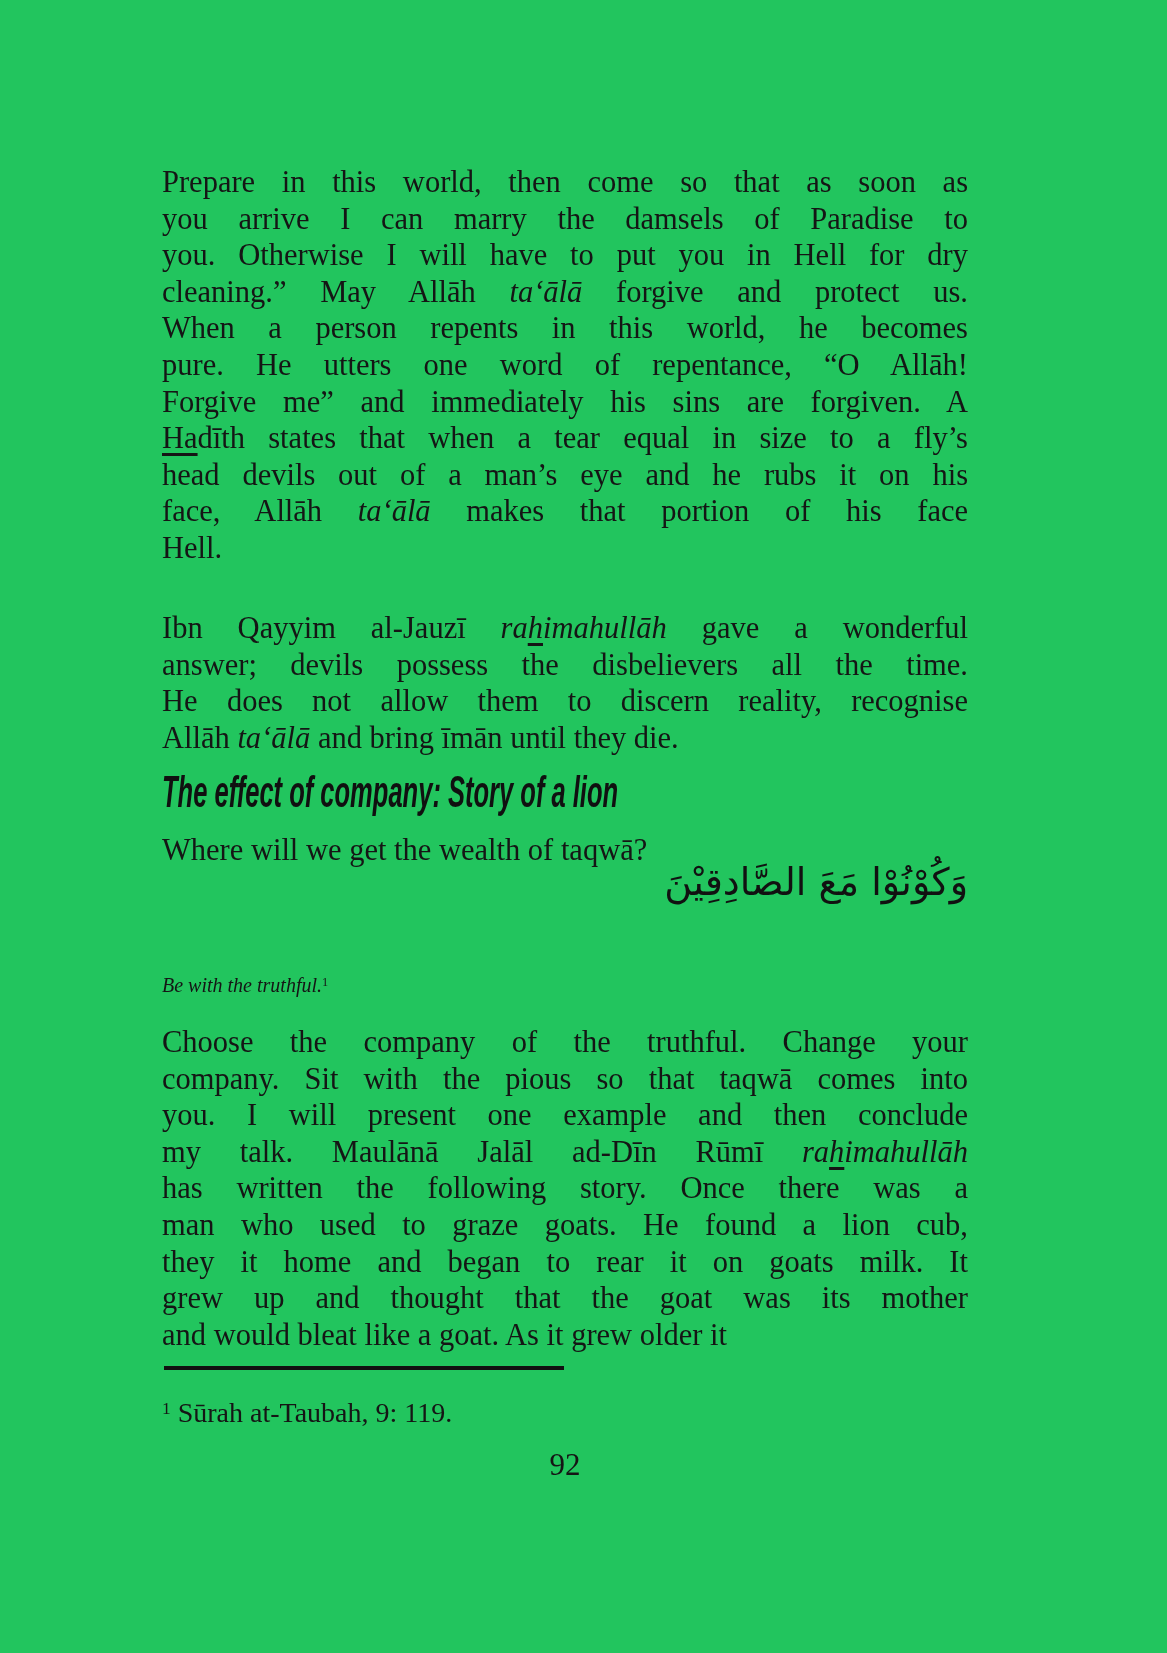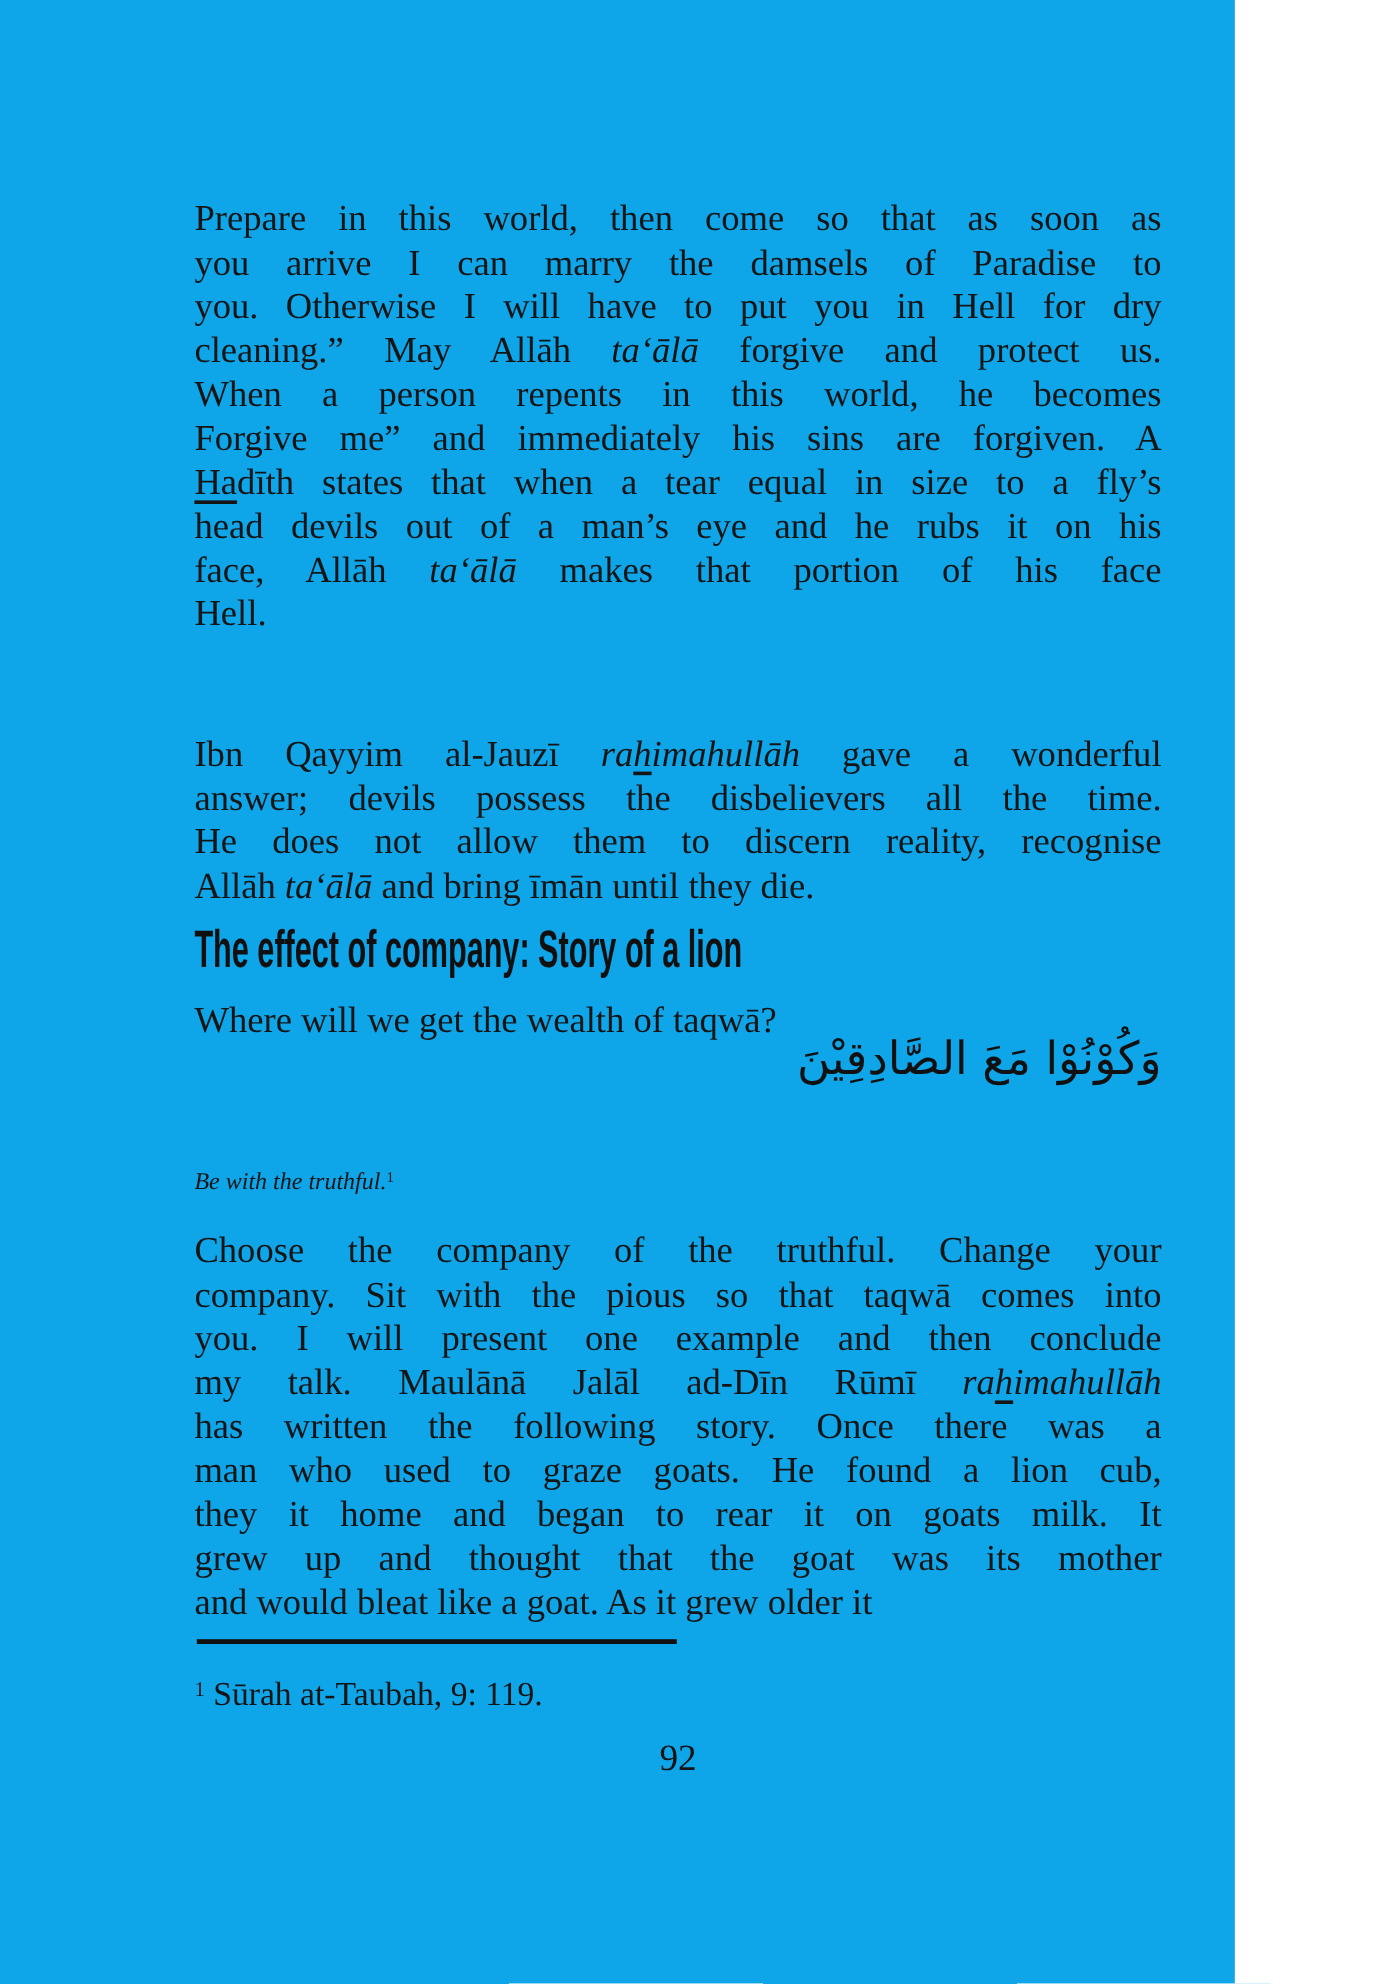--- a/index.html
+++ b/index.html
@@ -1,20 +1,20 @@
 <!DOCTYPE html>
 <html><head>
 <meta charset="utf-8">
 <style>
   html, body { margin: 0; padding: 0; background: #ffffff; }
   .page {
     position: relative;
-    width: 1029px;
+    width: 1167px;
     height: 1653px;
-    background: #0ea5e9;
+    background: #22c55e;
     color: #151515;
     font-family: "Liberation Serif", serif;
     overflow: hidden;
   }
   .block { position: absolute; left: 162px; width: 806px; }
   .para { font-size: 30.5px; line-height: 36.6px; }
   .line { text-align: justify; text-align-last: justify; }
   .line.last { text-align-last: left; }
   .it { font-style: italic; }
   .un {
@@ -24,20 +24,21 @@
   }
   .sup { font-size: 0.62em; position: relative; top: -0.45em; }
   .heading {
     margin: 0;
     font-family: "Liberation Sans", sans-serif;
     font-weight: 700;
     font-size: 44px;
     line-height: 1.1;
     color: #101010;
     white-space: nowrap;
+    font-style: italic;
   }
   .heading-inner {
     display: inline-block;
     transform: scaleX(0.58);
     transform-origin: 0 50%;
   }
   .question { font-size: 30.5px; line-height: 36.6px; }
   .arabic {
     font-family: "DejaVu Sans", sans-serif;
     font-size: 38px;
@@ -62,20 +63,21 @@
 <body>
 
 <div class="page">
 
   <div class="block para" style="top:164px">
       <div class="line"><span>Prepare in this world, then come so that as soon as</span></div>
       <div class="line"><span>you arrive I can marry the damsels of Paradise to</span></div>
       <div class="line"><span>you. Otherwise I will have to put you in Hell for dry</span></div>
       <div class="line"><span>cleaning.” May Allāh </span><span class="it">ta‘ālā</span><span> forgive and protect us.</span></div>
       <div class="line"><span>When a person repents in this world, he becomes</span></div>
+      <div class="line"><span>pure. He utters one word of repentance, “O Allāh!</span></div>
       <div class="line"><span>Forgive me” and immediately his sins are forgiven. A</span></div>
       <div class="line"><span class="un">Ha</span><span>dīth states that when a tear equal in size to a fly’s</span></div>
       <div class="line"><span>head devils out of a man’s eye and he rubs it on his</span></div>
       <div class="line"><span>face, Allāh </span><span class="it">ta‘ālā</span><span> makes that portion of his face</span></div>
       <div class="line last"><span>Hell.</span></div>
     </div>
 
   <div class="block para" style="top:610px">
       <div class="line"><span>Ibn Qayyim al-Jauzī </span><span class="it">ra</span><span class="it un">h</span><span class="it">imahullāh</span><span> gave a wonderful</span></div>
       <div class="line"><span>answer; devils possess the disbelievers all the time.</span></div>

